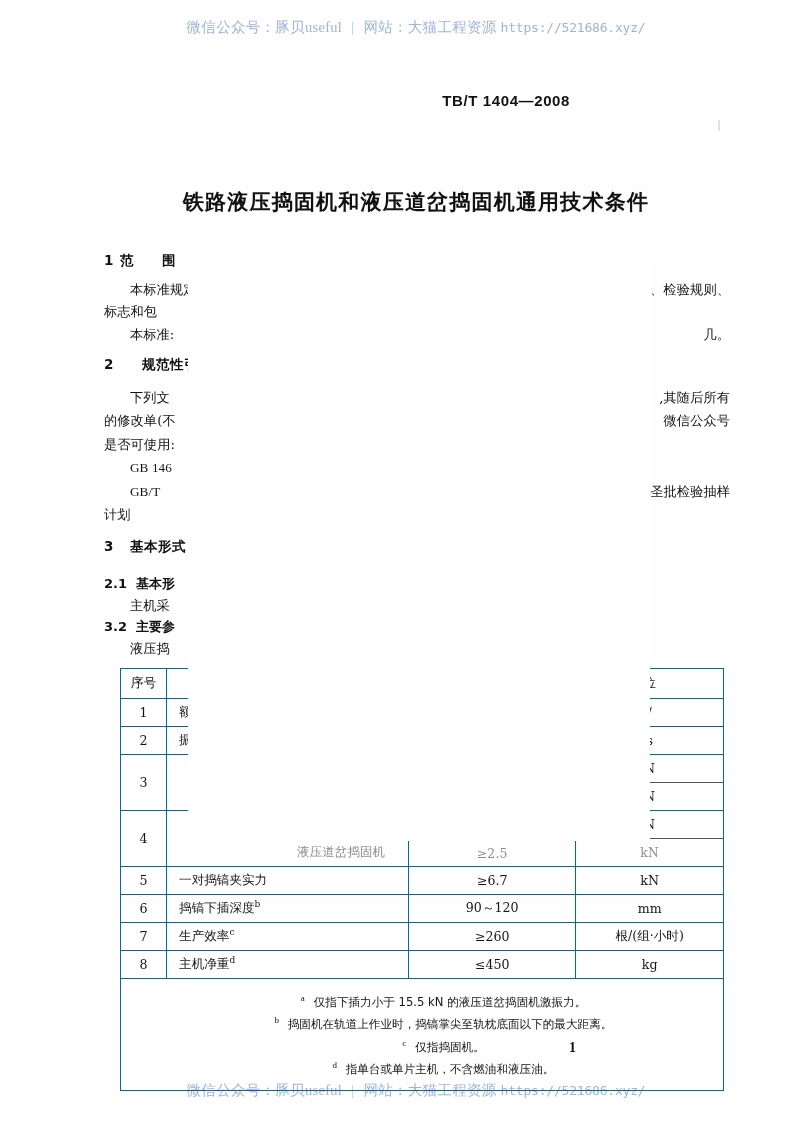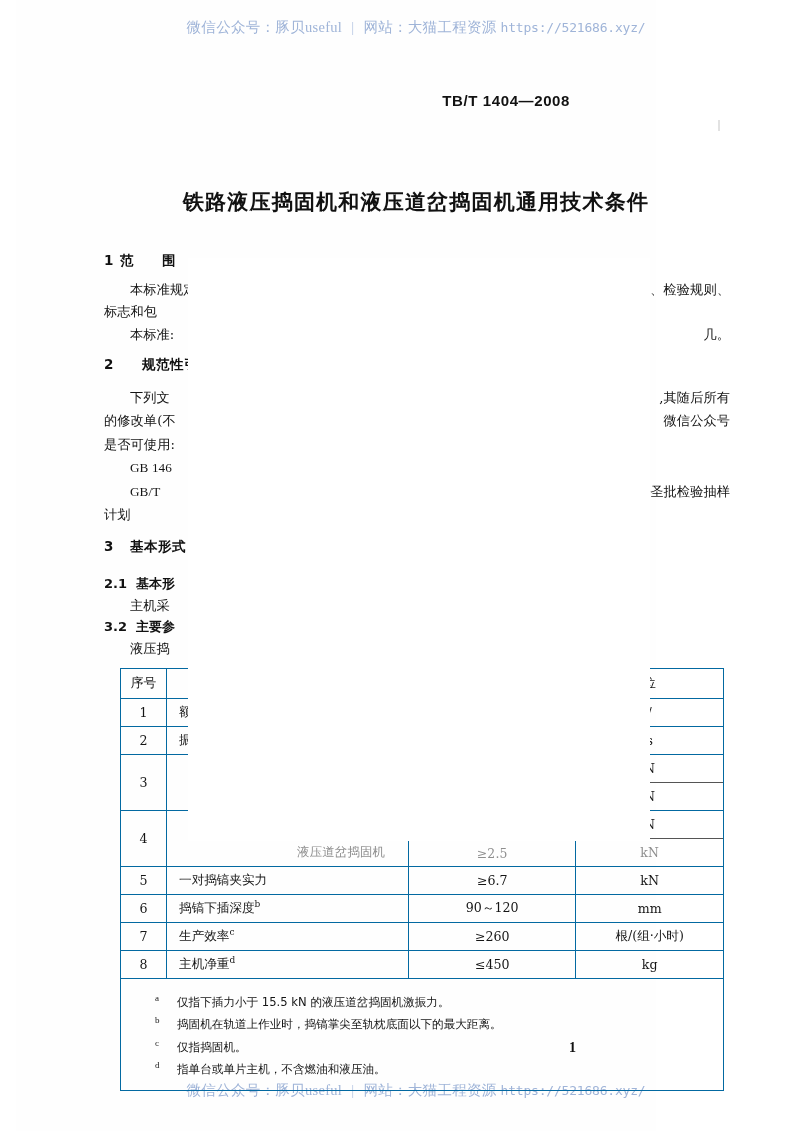--- a/index.html
+++ b/index.html
@@ -174,21 +174,21 @@
   .rh3 { height: 56px; }
   .rh4 { height: 56px; }
   .sup { font-size: 9px; vertical-align: super; }
   .faded {
     color: #8e8e8e;
     font-size: 12.4px;
     letter-spacing: 0.2px;
   }
 
   
-  .notes-cell { padding: 10px 0 12px 0 !important; }
+  .notes-cell { padding: 10px 0 12px 0 !important; text-align: center; }
   .notes {
     font-family: "DejaVu Sans", "Liberation Sans", sans-serif;
     font-size: 11.6px;
     line-height: 18.5px;
     color: #141414;
     padding-left: 34px;
   }
   .notes .row { white-space: nowrap; }
   .notes .mk {
     display: inline-block;

